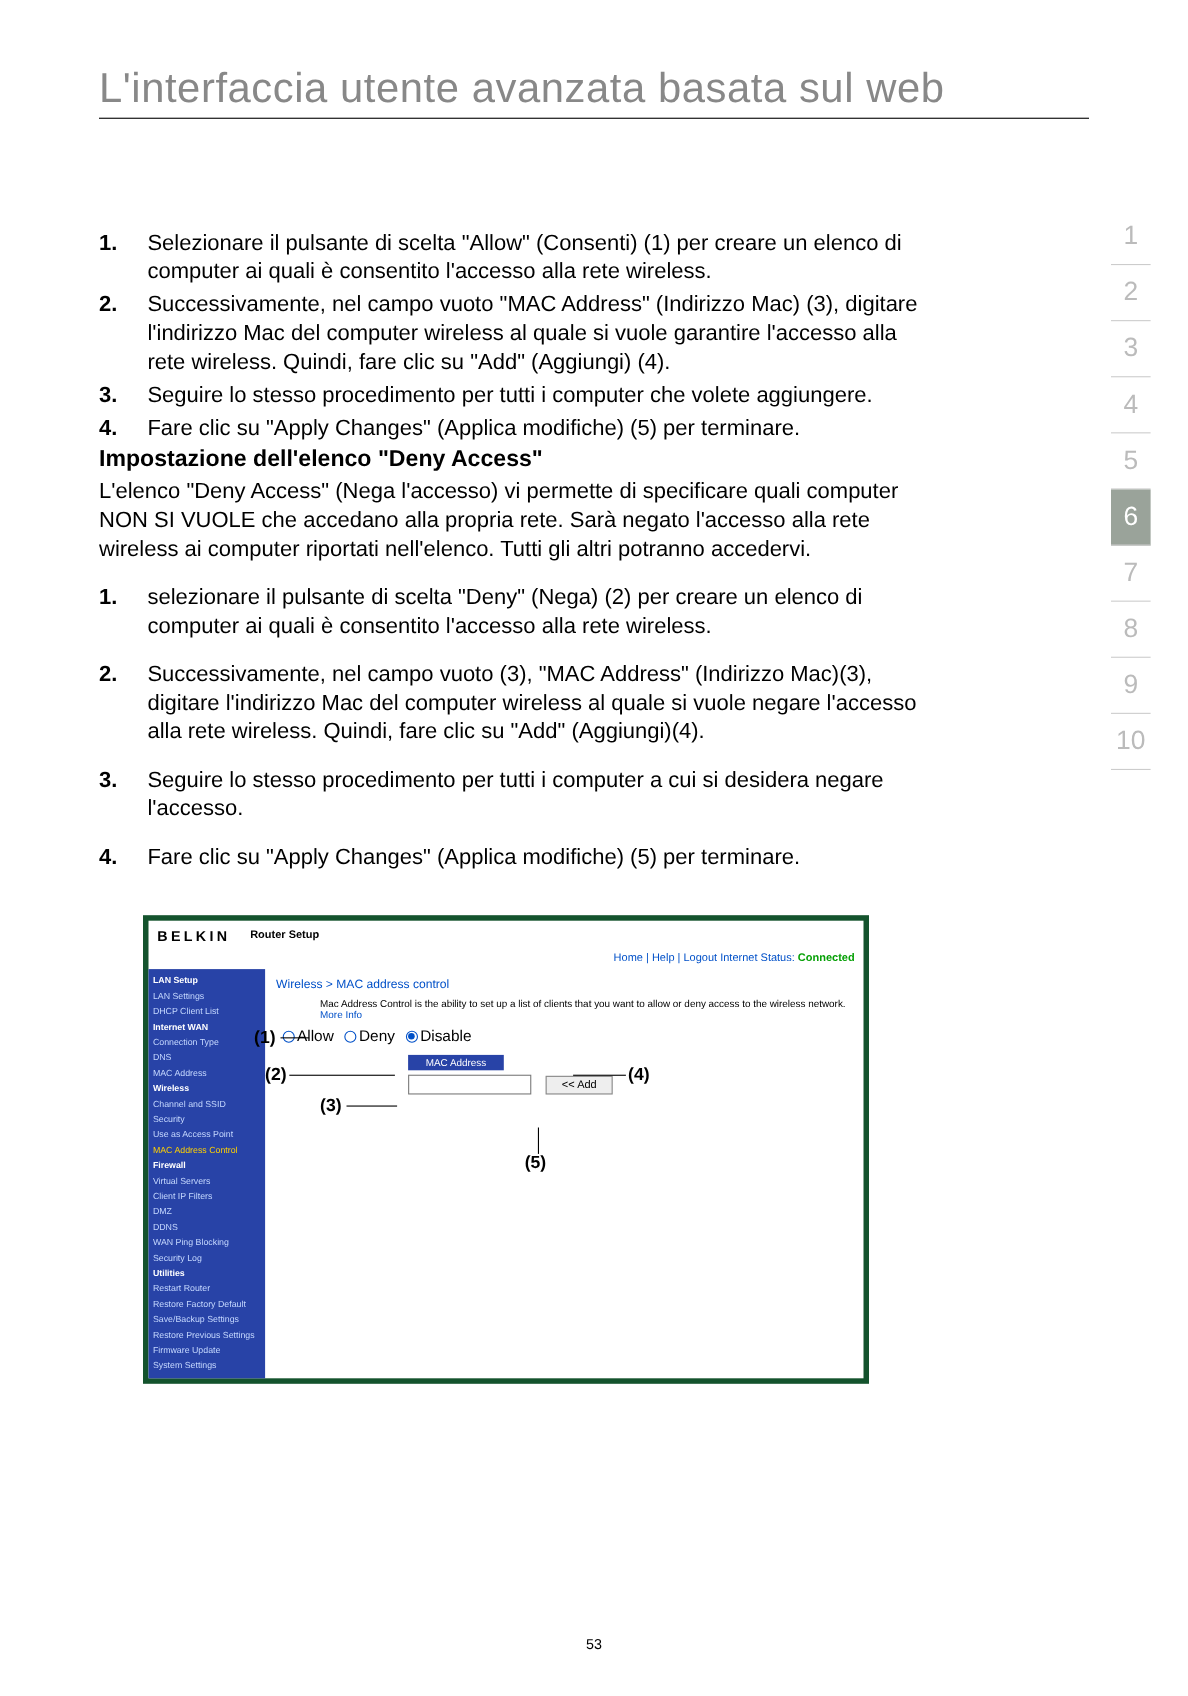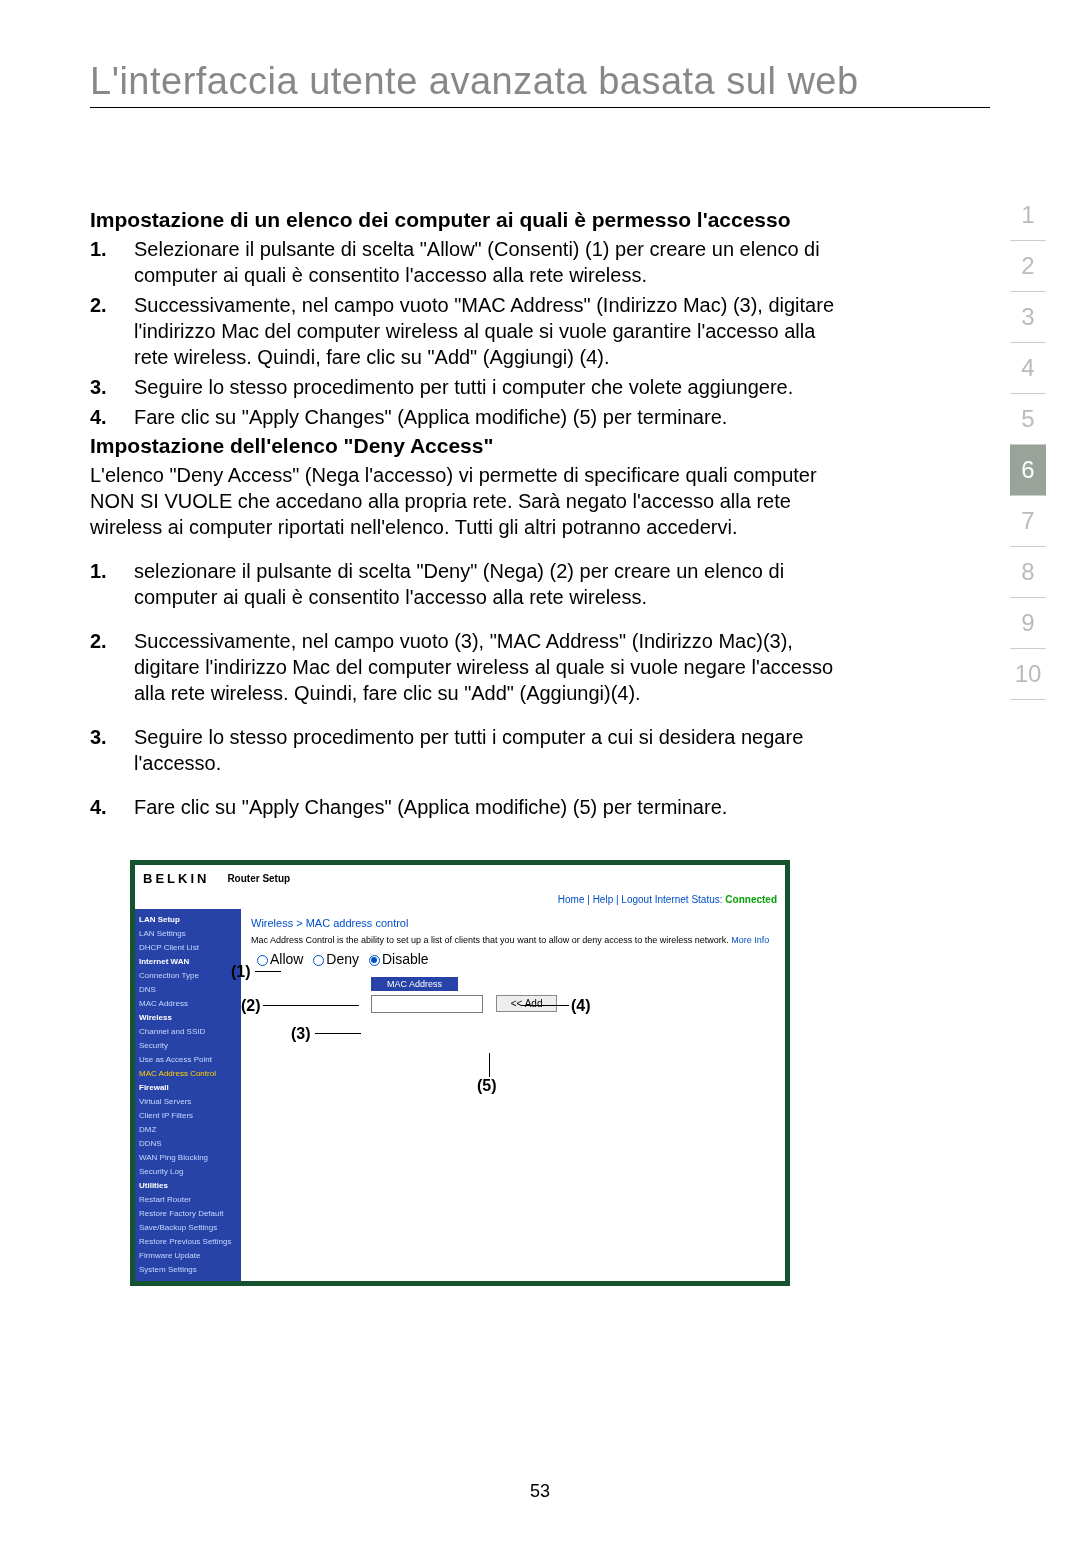--- a/index.html
+++ b/index.html
@@ -78,21 +78,21 @@
   .section-nav .cell.active {
     background: #9aa39a;
     color: #fff;
   }
 
   .page-num {
     position: absolute;
     bottom: 40px;
     left: 0; right: 0;
     text-align: center;
-    font-size: 18px;
+    font-size: 13px;
   }
 
   
   .shot {
     margin-top: 40px;
     width: 650px;
     margin-left: 40px;
     border: 5px solid #14532d;
     background: #fff;
     font-size: 10px;
@@ -135,21 +135,21 @@
   }
   .shot-side .hdr { color: #fff; font-weight: bold; }
   .shot-side .item { color: #c5d8ff; cursor: default; }
   .shot-side .sel { color: #ffd000; }
   .shot-main {
     flex: 1;
     padding: 8px 10px;
     position: relative;
   }
   .shot-main .bc { color: #0050c8; font-size: 11px; margin-bottom: 6px; }
-  .shot-main .desc { color:#000; font-size:9px; margin-bottom:6px; }
+  .shot-main .desc { color:#000; font-size:9px; margin-bottom:6px;margin-left:40px; }
   .shot-main .desc .more { color:#0050c8; }
   .radiorow { font-size: 14px; margin-bottom: 10px; }
   .radio { display:inline-block; width:9px; height:9px; border:1px solid #0050c8; border-radius:50%; vertical-align:middle; margin:0 2px 0 6px; position:relative; }
   .radio.sel:after { content:""; position:absolute; left:1.5px; top:1.5px; width:6px; height:6px; background:#0050c8; border-radius:50%; }
   .maclabel { background:#2843a7; color:#fff; padding:2px 16px; font-size:9px; display:inline-block; margin-bottom:4px; margin-left:120px; }
   .macrow .box { display:inline-block; width:110px; height:16px; border:1px solid #7a7a7a; background:#fff; margin-left:120px; vertical-align:middle; }
   .macrow .addbtn, .btn-small { display:inline-block; padding:2px 14px; border:1px solid #888; background:#eee; font-size:10px; margin-left:10px; cursor:pointer; }
   .btnrow { margin-top:10px; margin-left:110px; }
 
   .callout {
@@ -163,21 +163,20 @@
     background:#000;
   }
 </style>
 </head>
 <body>
 
 <div class="page">
   <h1 class="doc-title">L'interfaccia utente avanzata basata sul web</h1>
 
   <div class="content">
-    <h2 class="sub">Impostazione di un elenco dei computer ai quali è permesso l'accesso</h2>
     <ol class="num para">
       <li>
           <span class="no">1.</span>
           <span class="txt">Selezionare il pulsante di scelta "Allow" (Consenti) (1) per creare un elenco di computer ai quali è consentito l'accesso alla rete wireless.</span>
         </li>
       <li>
           <span class="no">2.</span>
           <span class="txt">Successivamente, nel campo vuoto "MAC Address" (Indirizzo Mac) (3), digitare l'indirizzo Mac del computer wireless al quale si vuole garantire l'accesso alla rete wireless. Quindi, fare clic su "Add" (Aggiungi) (4).</span>
         </li>
       <li>

